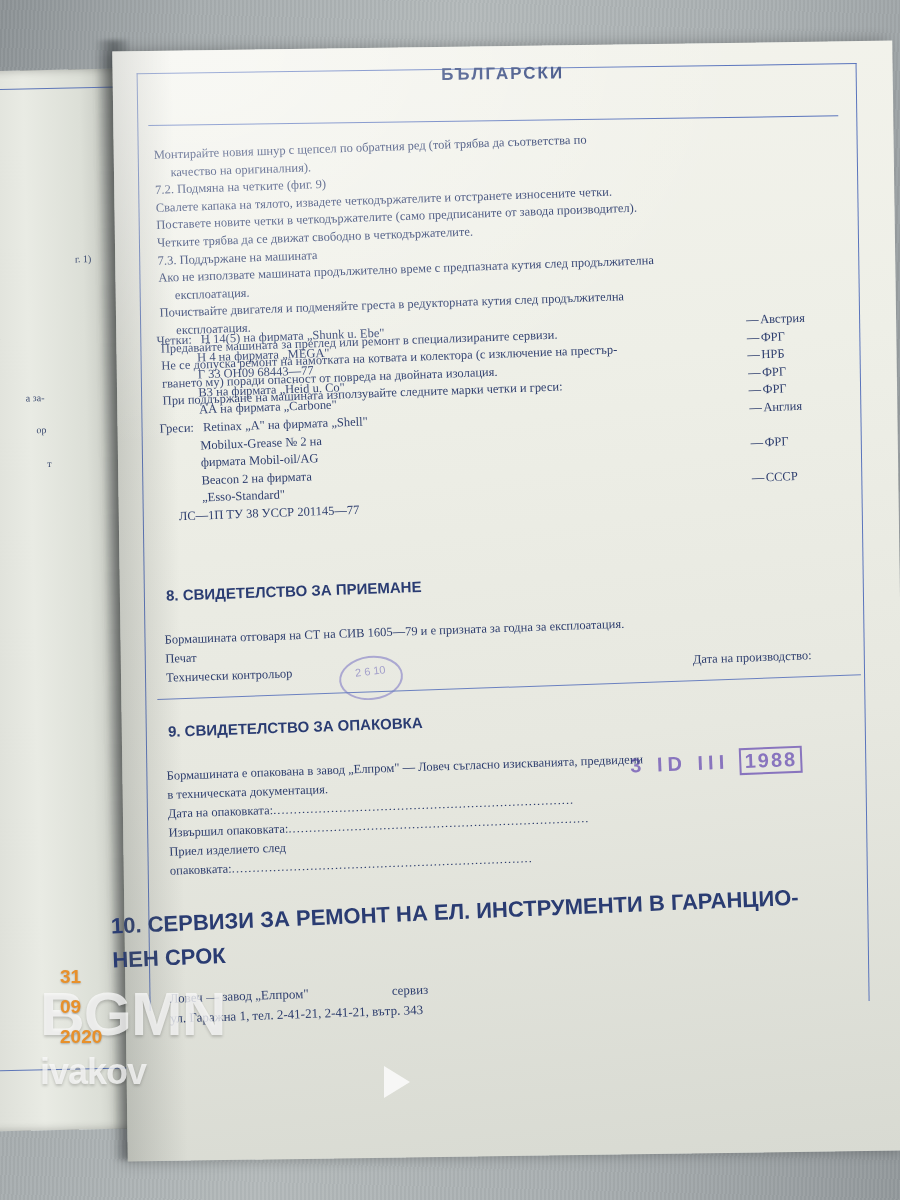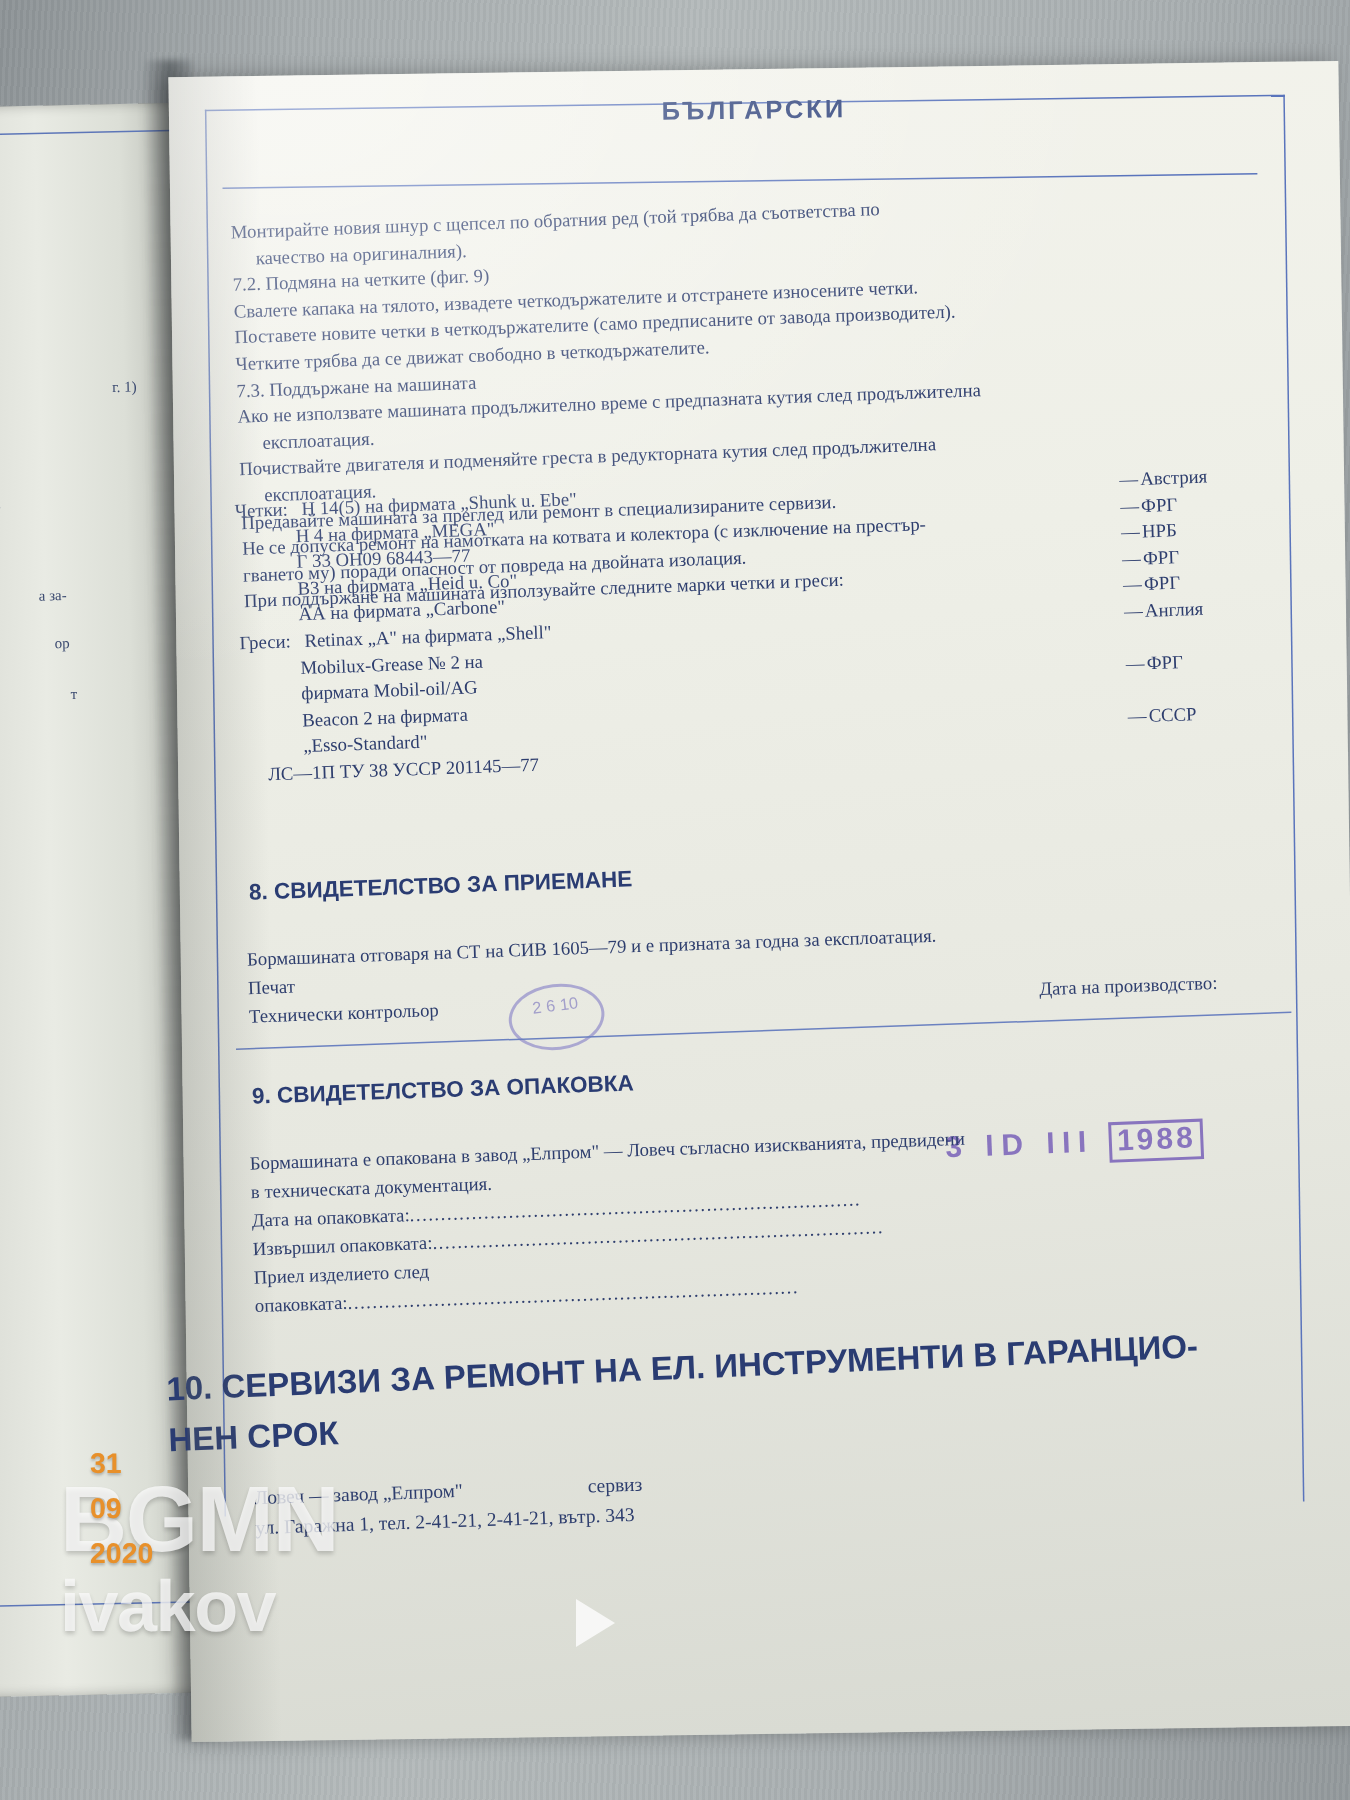--- a/index.html
+++ b/index.html
@@ -243,21 +243,21 @@
     width: 520px;
     color: rgba(250,250,250,0.78);
     font-family: "Liberation Sans", sans-serif;
     font-weight: bold;
     font-size: 62px;
     line-height: 58px;
     letter-spacing: -1px;
     text-shadow: 0 2px 3px rgba(0,0,0,0.18);
     padding-left: 40px;
   }
-  .wm .small { font-size: 48px; }
+  .wm .small { font-size: 36px; }
   .wm-play {
     position: absolute;
     left: 384px;
     top: 1066px;
     width: 0; height: 0;
     border-left: 26px solid rgba(252,252,252,0.85);
     border-top: 16px solid transparent;
     border-bottom: 16px solid transparent;
   }
   .wm-date {

